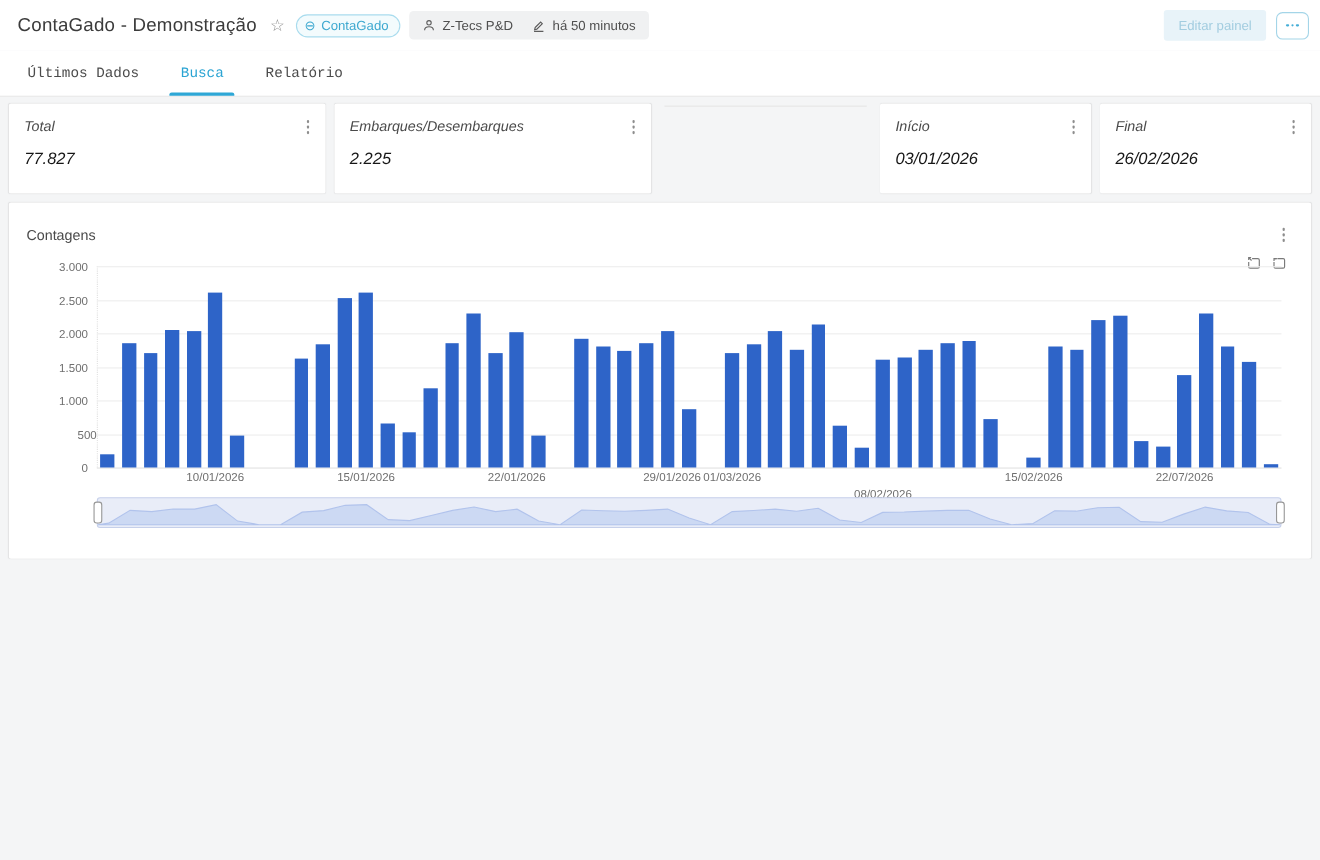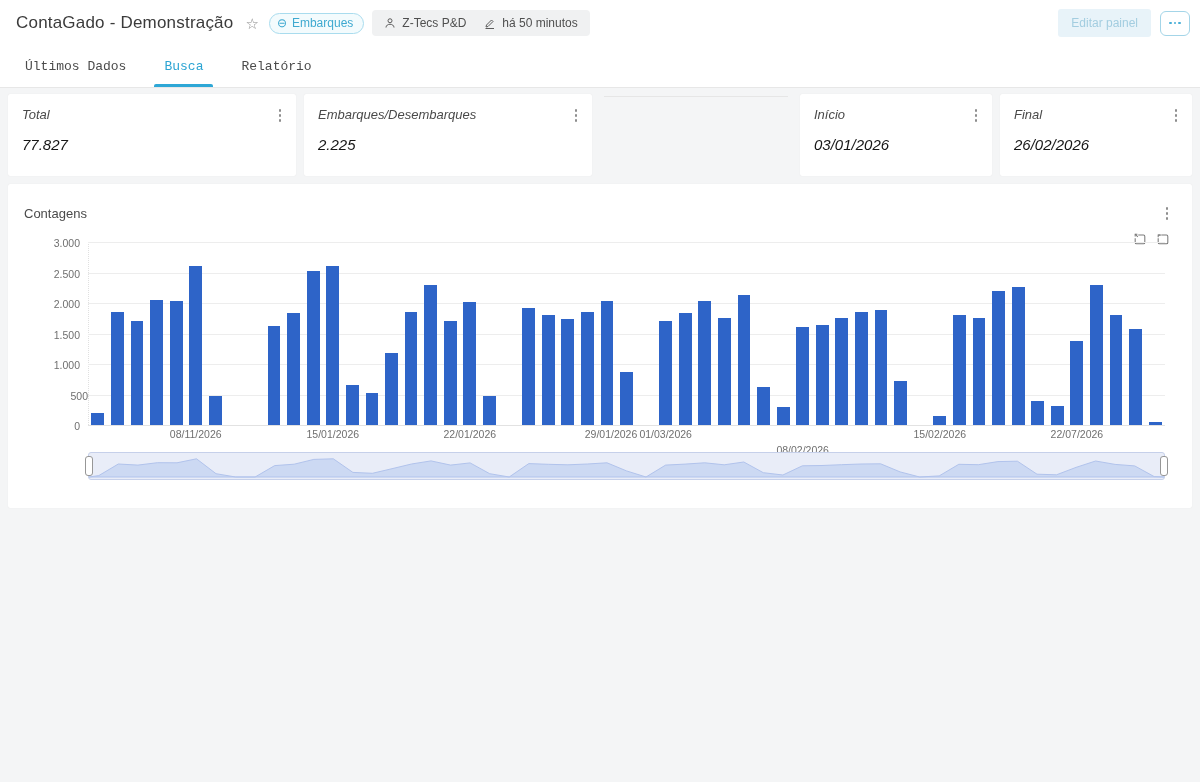--- a/index.html
+++ b/index.html
@@ -62,21 +62,21 @@
   .dz-handle.right { right:-4px; }
 </style>
 </head>
 <body>
 
 <div class="topbar">
   <span class="page-title">ContaGado - Demonstração</span>
   <span class="star">☆</span>
   <span class="badge">
     <span class="minus-circle">⊖</span>
-    <span>Embarques</span>
+    <span>ContaGado</span>
   </span>
   <span class="chipgroup">
     <span class="chip">
       <svg width="12" height="12" viewBox="0 0 24 24" fill="none" stroke="#5c5c5c" stroke-width="2">
           <circle cx="12" cy="7.5" r="4"></circle>
           <path d="M4 21c0-4.2 4-6.5 8-6.5s8 2.3 8 6.5"></path>
         </svg>
       <span>Z-Tecs P&amp;D</span>
     </span>
     <span class="chip">
@@ -231,21 +231,21 @@
         <div class="bar" style="left: 923.7px; width: 12.9px; height: 137.9px;"></div>
         <div class="bar" style="left: 943.3px; width: 12.9px; height: 24.4px;"></div>
         <div class="bar" style="left: 962.8px; width: 12.9px; height: 18.9px;"></div>
         <div class="bar" style="left: 982.4px; width: 12.9px; height: 83.6px;"></div>
         <div class="bar" style="left: 1002px; width: 12.9px; height: 139.7px;"></div>
         <div class="bar" style="left: 1021.6px; width: 12.9px; height: 109.8px;"></div>
         <div class="bar" style="left: 1041.2px; width: 12.9px; height: 96.4px;"></div>
         <div class="bar" style="left: 1060.7px; width: 12.9px; height: 3px;"></div>
       </div>
     <div id="xaxis">
-        <span class="xlabel" style="left: 142.7px;">08/11/2026</span>
+        <span class="xlabel" style="left: 142.7px;">10/01/2026</span>
         <span class="xlabel" style="left: 279.8px;">15/01/2026</span>
         <span class="xlabel" style="left: 416.8px;">22/01/2026</span>
         <span class="xlabel" style="left: 558px;">29/01/2026</span>
         <span class="xlabel" style="left: 612.7px;">01/03/2026</span>
         <span class="xlabel" style="left: 749.7px; margin-top: 16px;">08/02/2026</span>
         <span class="xlabel" style="left: 886.8px;">15/02/2026</span>
         <span class="xlabel" style="left: 1023.9px;">22/07/2026</span>
       </div>
 
     <div class="dz">

